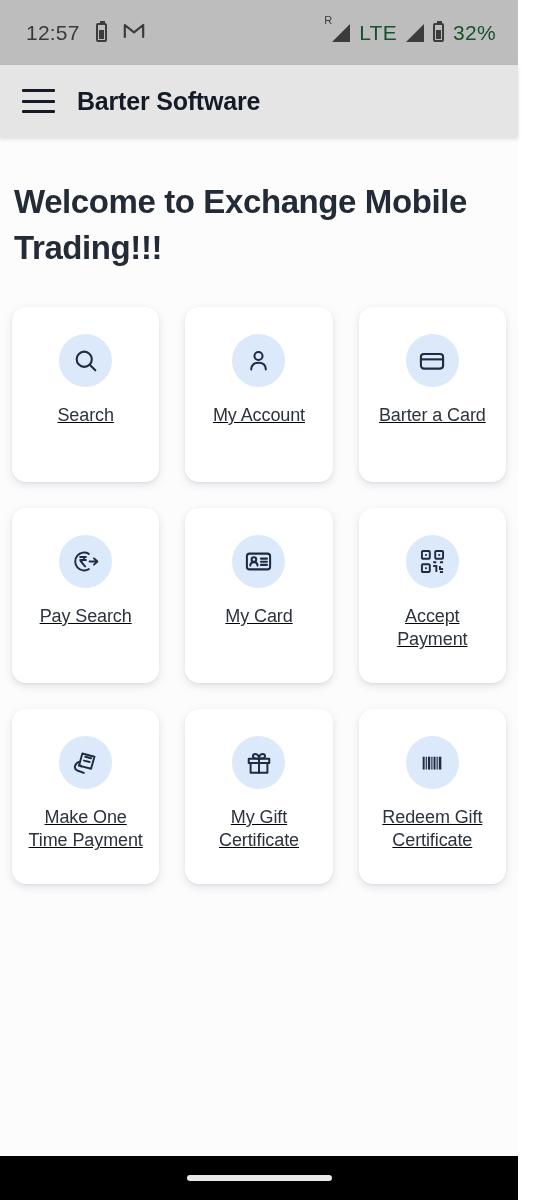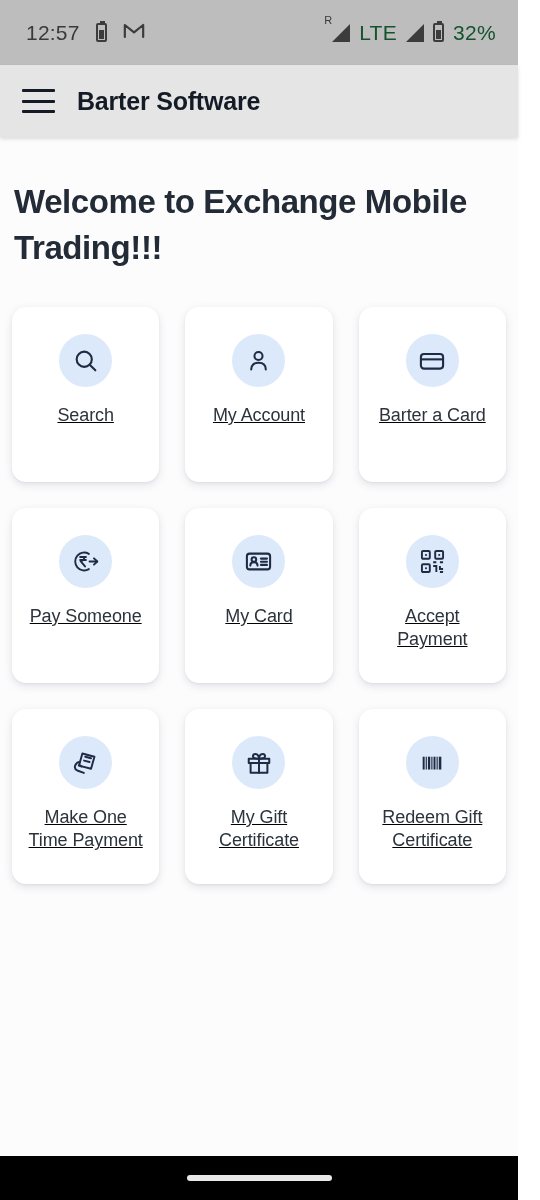--- a/index.html
+++ b/index.html
@@ -143,21 +143,21 @@
 
       <div class="card">
         <div class="ico-circle">
           <svg width="29" height="29" viewBox="0 0 26 24" fill="none" stroke="#1f2a44" stroke-width="1.7" stroke-linecap="round" stroke-linejoin="round">
             <path d="M16 5.2 A8 8 0 1 0 16 18.8"></path>
             <path d="M8.2 8 H13.4 M8.2 10.6 H13.4 M12 8 C12 11 9.6 11.6 8.6 11.6 L12.6 16.4"></path>
             <line x1="16.6" y1="12" x2="23.4" y2="12"></line>
               <polyline points="20.6,9.2 23.6,12 20.6,14.8"></polyline>
           </svg>
         </div>
-        <div class="card-label">Pay Someone</div>
+        <div class="card-label">Pay Search</div>
       </div>
 
       <div class="card">
         <div class="ico-circle">
           <svg width="29" height="29" viewBox="0 0 24 24" fill="none" stroke="#1f2a44" stroke-width="1.7" stroke-linecap="round" stroke-linejoin="round">
             <rect x="2.4" y="5.5" width="19.2" height="13" rx="2.2"></rect>
             <circle cx="8.2" cy="10.4" r="1.9"></circle>
               <path d="M5.2 15.4 C5.2 13.4 6.6 12.7 8.2 12.7 C9.8 12.7 11.2 13.4 11.2 15.4"></path>
             <line x1="14" y1="9.6" x2="19" y2="9.6"></line>
               <line x1="14" y1="12.2" x2="19" y2="12.2"></line>

